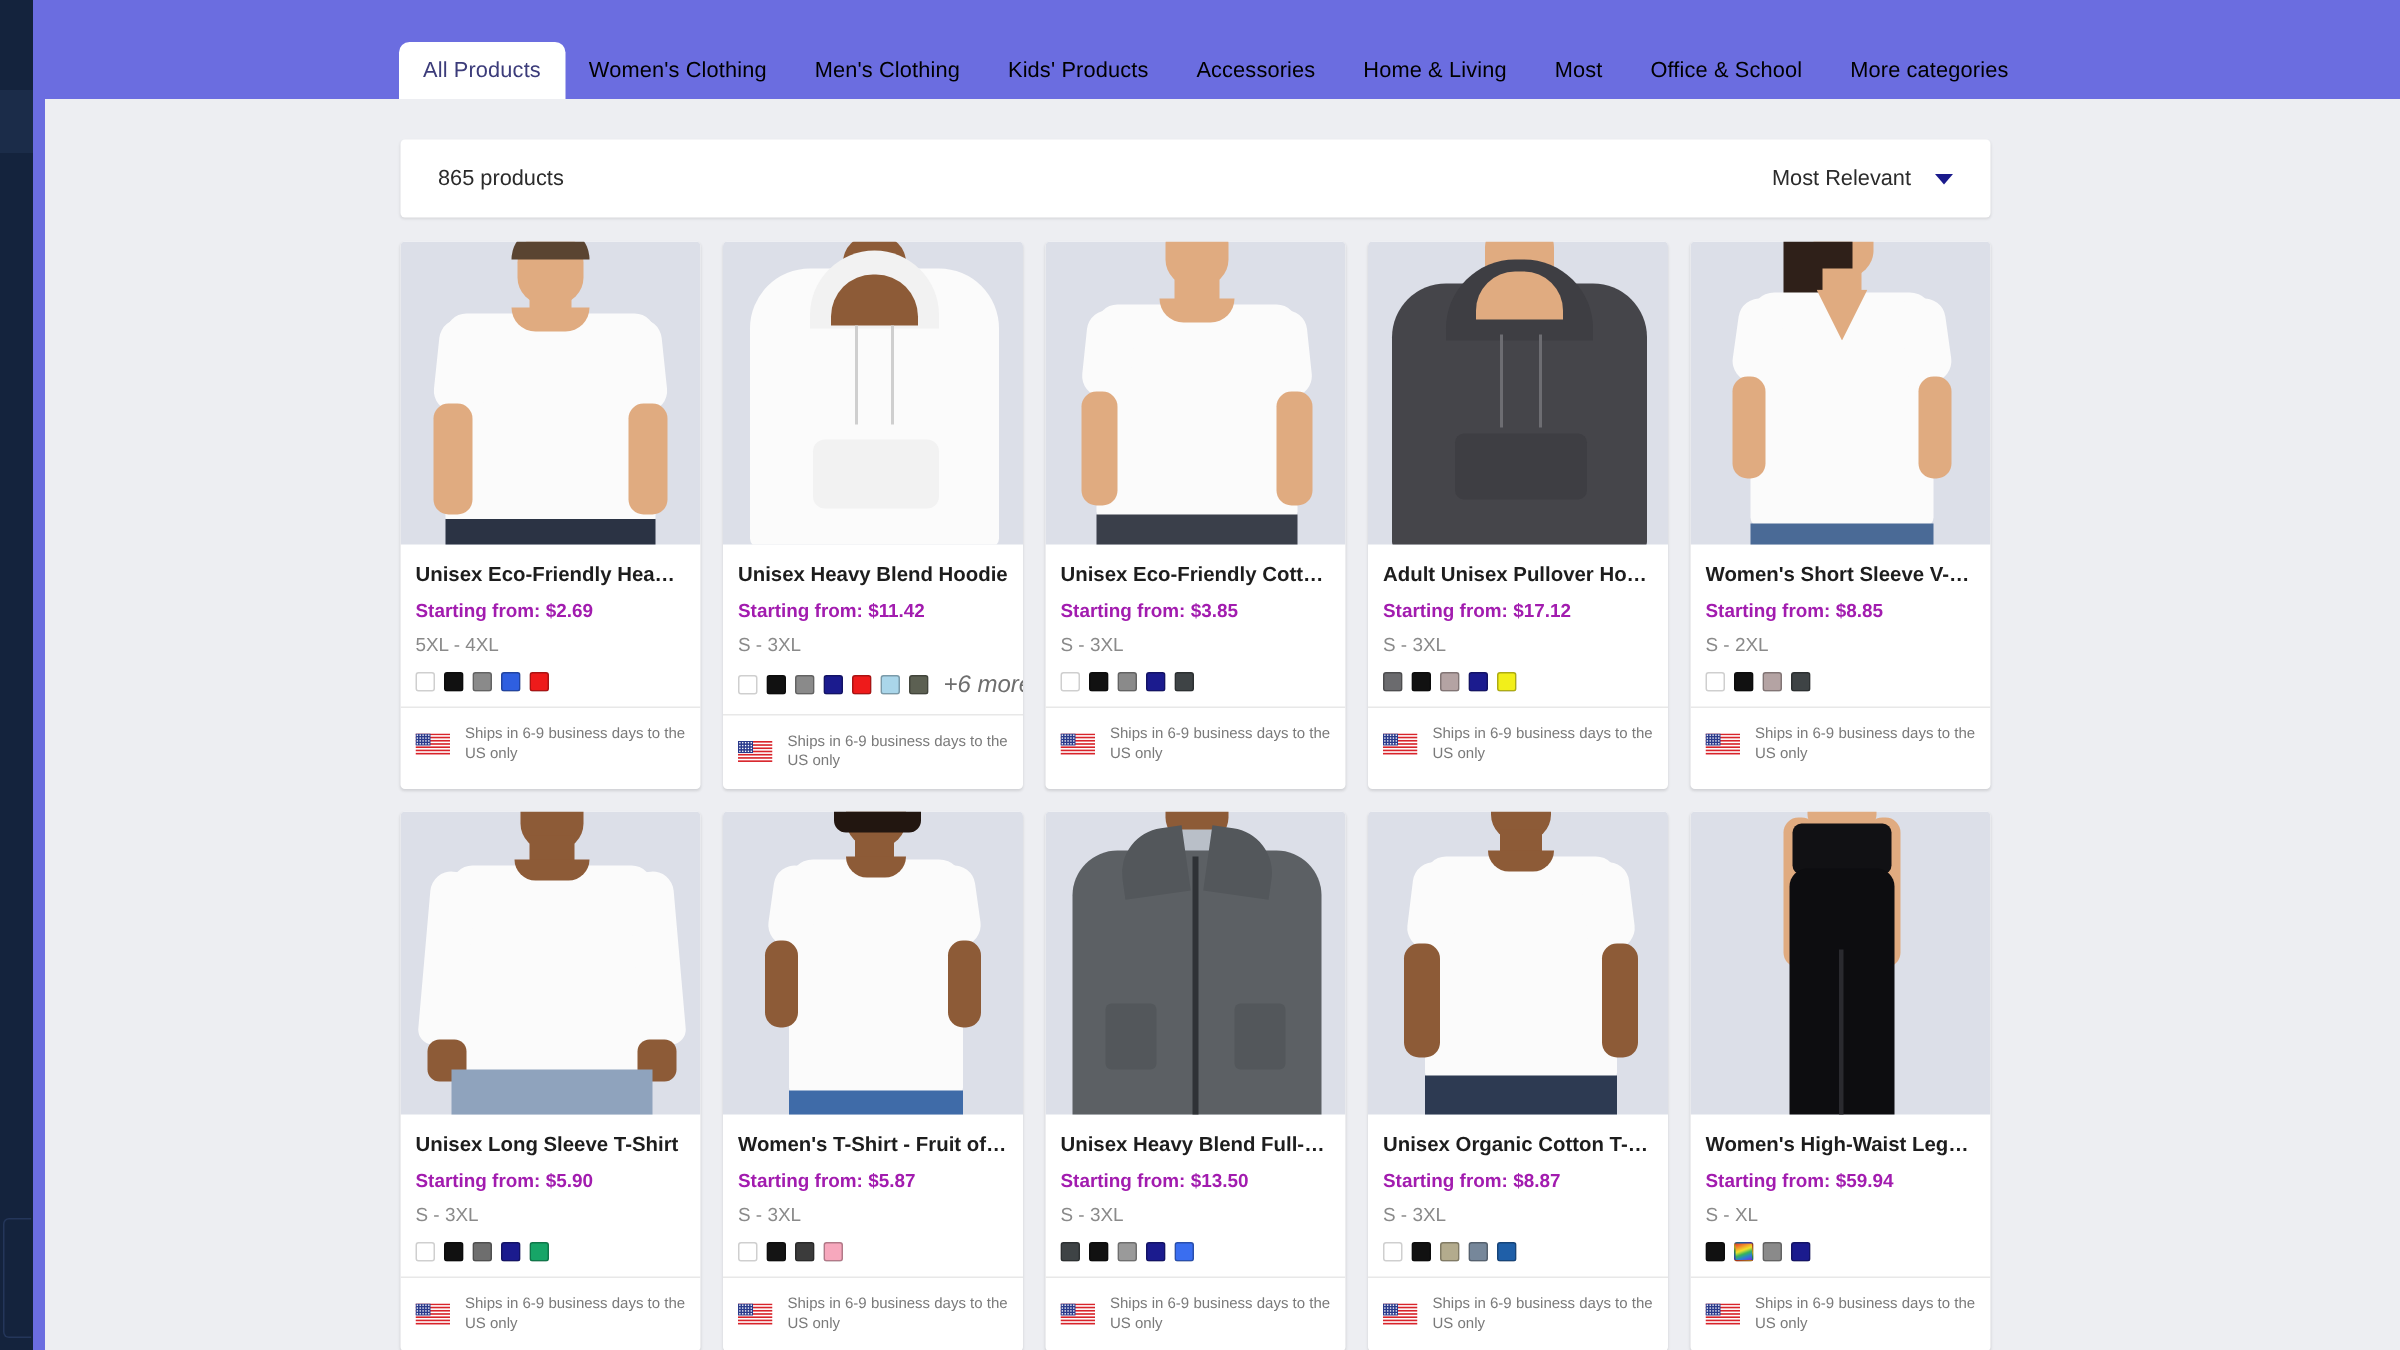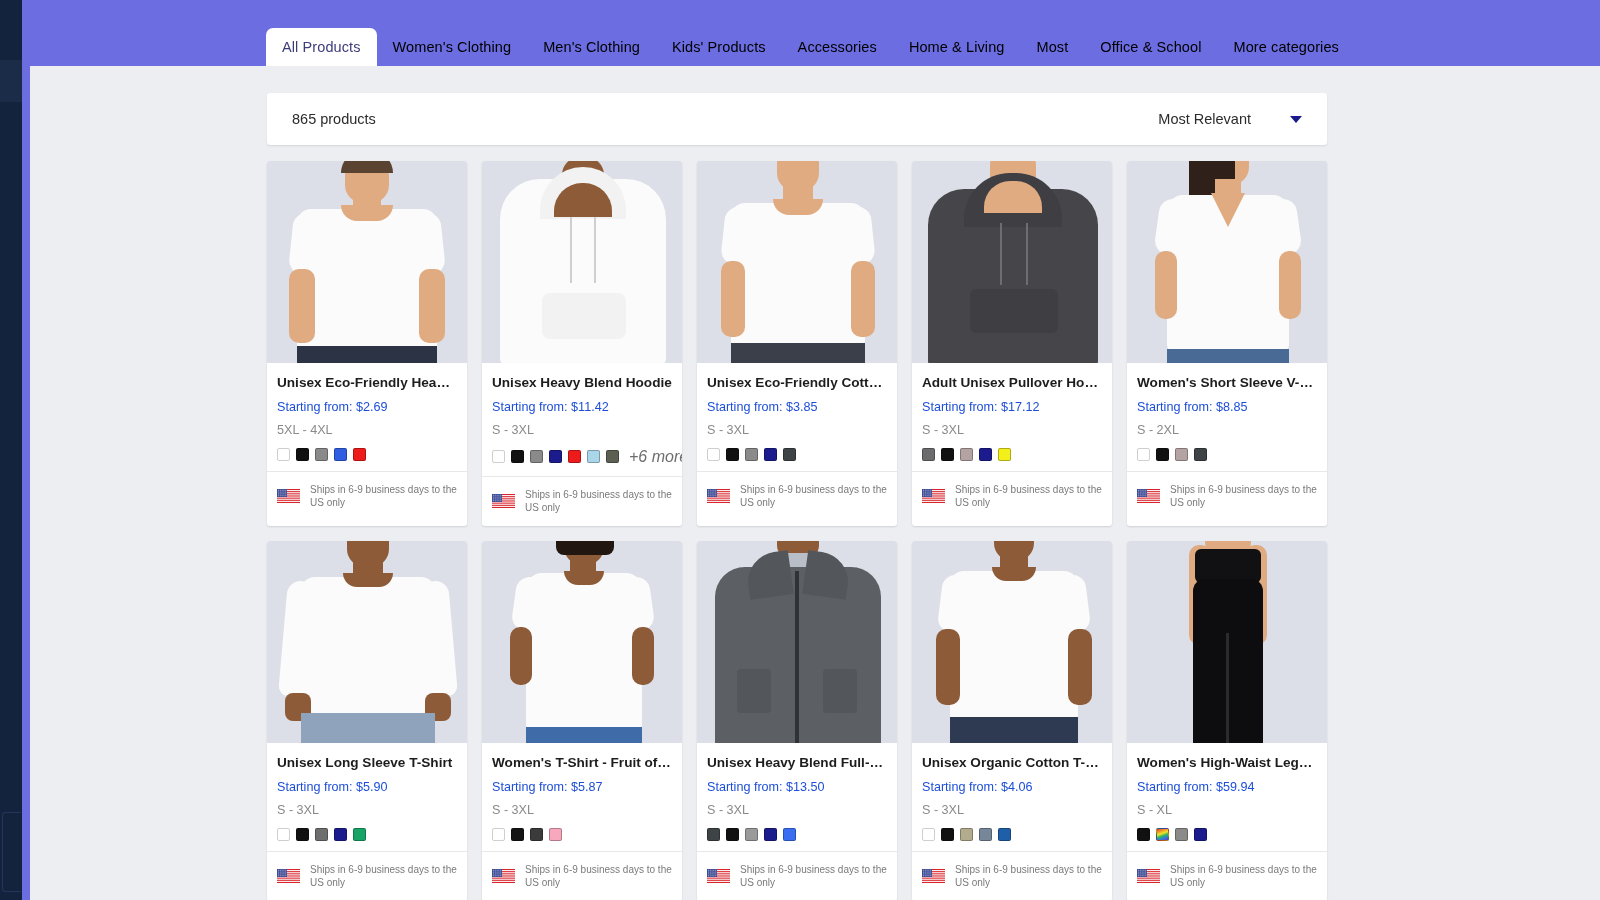--- a/index.html
+++ b/index.html
@@ -57,21 +57,21 @@
   }
 
   .toolbar {
     position: absolute; left: 237px; top: 27px; width: 1060px; height: 52px;
     background: #ffffff; border-radius: 3px;
     box-shadow: 0 1px 2px rgba(0,0,0,.10);
     display: flex; align-items: center; justify-content: space-between;
     padding: 0 25px;
   }
   .count { font-size: 14.5px; color: #2b2b2b; }
-  .sortwrap { display: flex; align-items: center; gap: 39px; }
+  .sortwrap { display: flex; align-items: center; gap: 16px; }
   .sortlabel { font-size: 14.5px; color: #2b2b2b; }
   .caret {
     width: 0; height: 0;
     border-left: 6px solid transparent; border-right: 6px solid transparent;
     border-top: 7px solid #1a1a8c;
   }
 
   
   .grid {
     position: absolute; left: 237px; top: 95px;
@@ -88,21 +88,21 @@
     width: 200px; height: 202px;
     background: #dcdfe8;
     position: relative; overflow: hidden;
   }
   .info { padding: 12px 10px 10px 10px; }
   .ptitle {
     font-size: 13.6px; font-weight: bold; color: #1d1d1d;
     white-space: nowrap; overflow: hidden; text-overflow: ellipsis;
     line-height: 1.25;
   }
-  .pprice { font-size: 12.6px; color: #1d4ed8; margin-top: 8px; }
+  .pprice { font-size: 12.6px; color: #a21caf; margin-top: 8px; font-weight: bold; }
   .psize  { font-size: 12.6px; color: #8a8a8a; margin-top: 9px; }
   .swatches {
     margin-top: 11px; display: flex; align-items: center; gap: 6px;
   }
   .sw {
     width: 13px; height: 13px; border-radius: 2px;
     border: 1px solid rgba(0,0,0,.28);
     flex: 0 0 auto;
   }
   .sw.white { border-color: #cfcfcf; }
@@ -641,21 +641,21 @@
               <div style="position:absolute;left:28px;top:34px;width:32px;height:58px;background:#fbfbfb;border-radius:14px 6px 6px 14px;transform:rotate(7deg)"></div>
               <div style="position:absolute;left:144px;top:34px;width:32px;height:58px;background:#fbfbfb;border-radius:6px 14px 14px 6px;transform:rotate(-7deg)"></div>
               <div style="position:absolute;left:80px;top:26px;width:44px;height:14px;background:#8d5b37;border-radius:0 0 24px 24px"></div>
               <div style="position:absolute;left:24px;top:88px;width:24px;height:76px;background:#8d5b37;border-radius:10px"></div>
               <div style="position:absolute;left:156px;top:88px;width:24px;height:76px;background:#8d5b37;border-radius:10px"></div>
               <div style="position:absolute;left:38px;top:176px;width:128px;height:32px;background:#2d3a52"></div>
             </div>
           </div>
           <div class="info">
             <div class="ptitle">Unisex Organic Cotton T-Sh...</div>
-            <div class="pprice">Starting from: $4.06</div>
+            <div class="pprice">Starting from: $8.87</div>
             <div class="psize">S - 3XL</div>
             <div class="swatches">
               <div class="sw white" style="background: rgb(255, 255, 255);"></div>
               <div class="sw" style="background: rgb(17, 17, 17);"></div>
               <div class="sw" style="background: rgb(179, 171, 141);"></div>
               <div class="sw" style="background: rgb(118, 135, 154);"></div>
               <div class="sw" style="background: rgb(31, 95, 168);"></div>
             </div>
           </div>
           <div class="shipbar">

